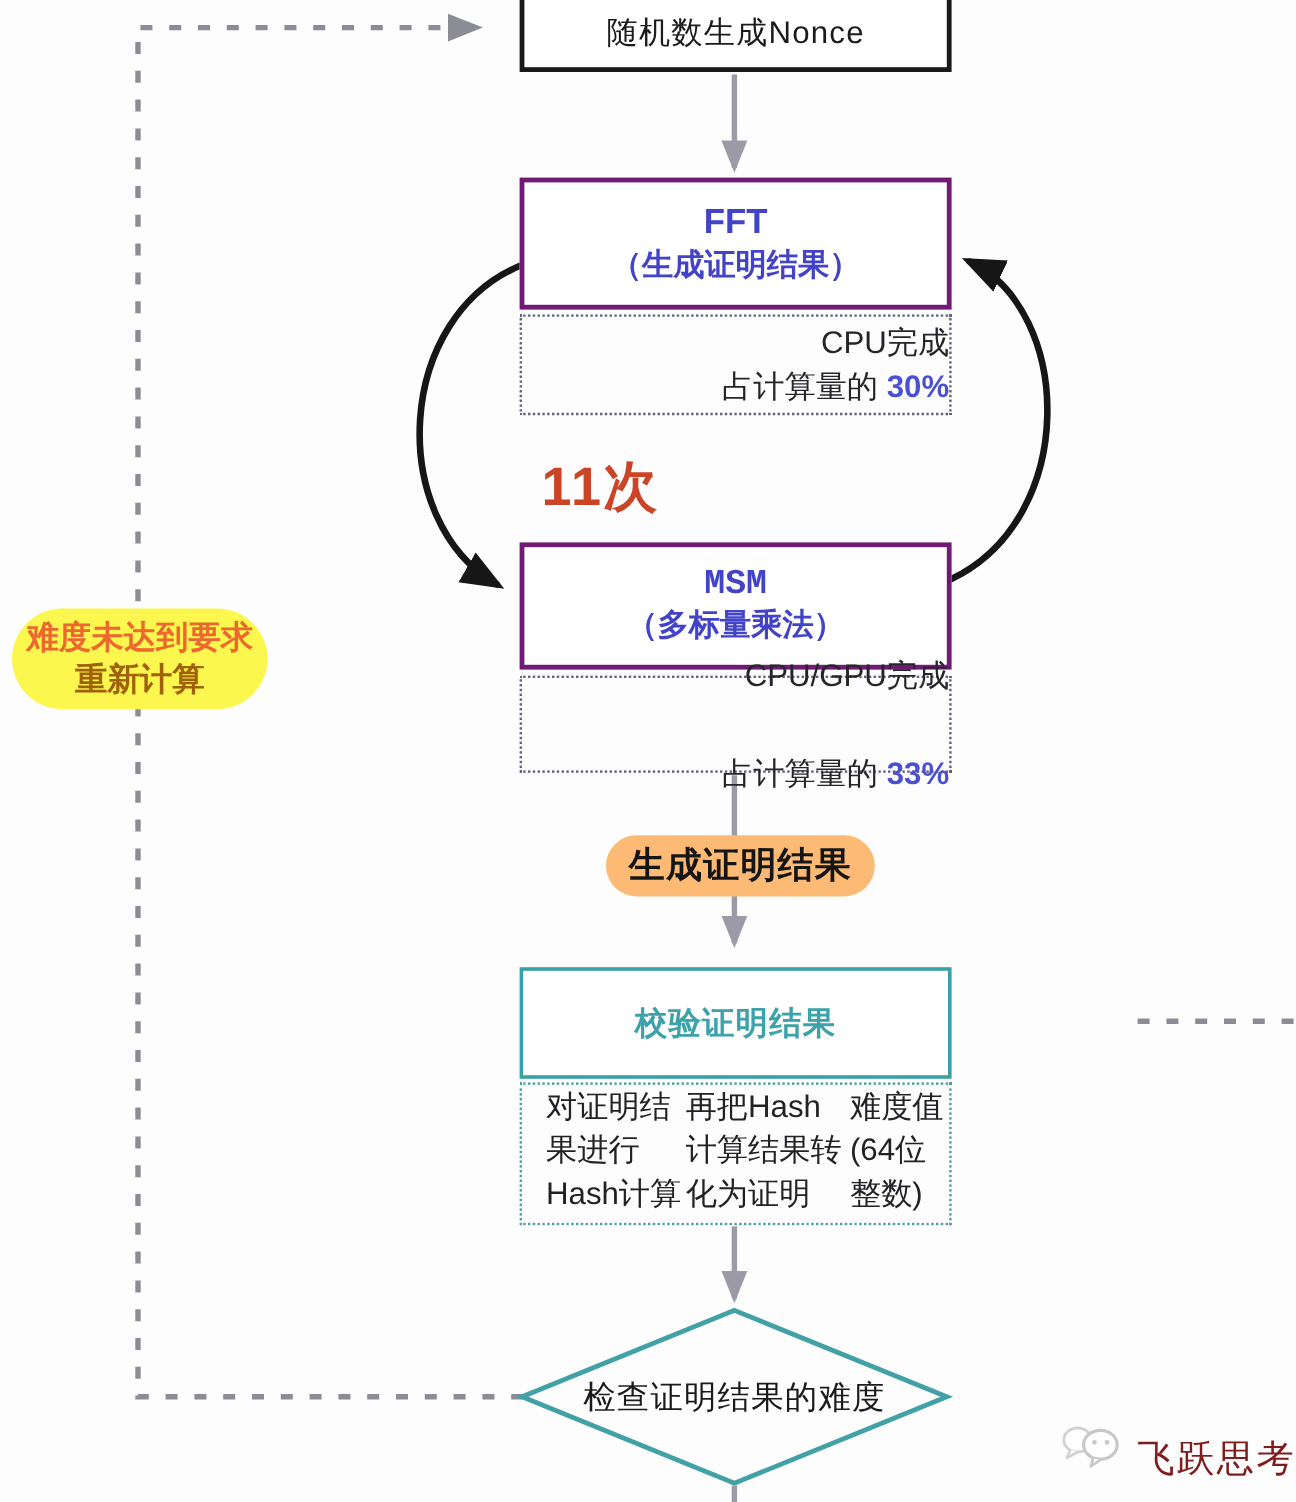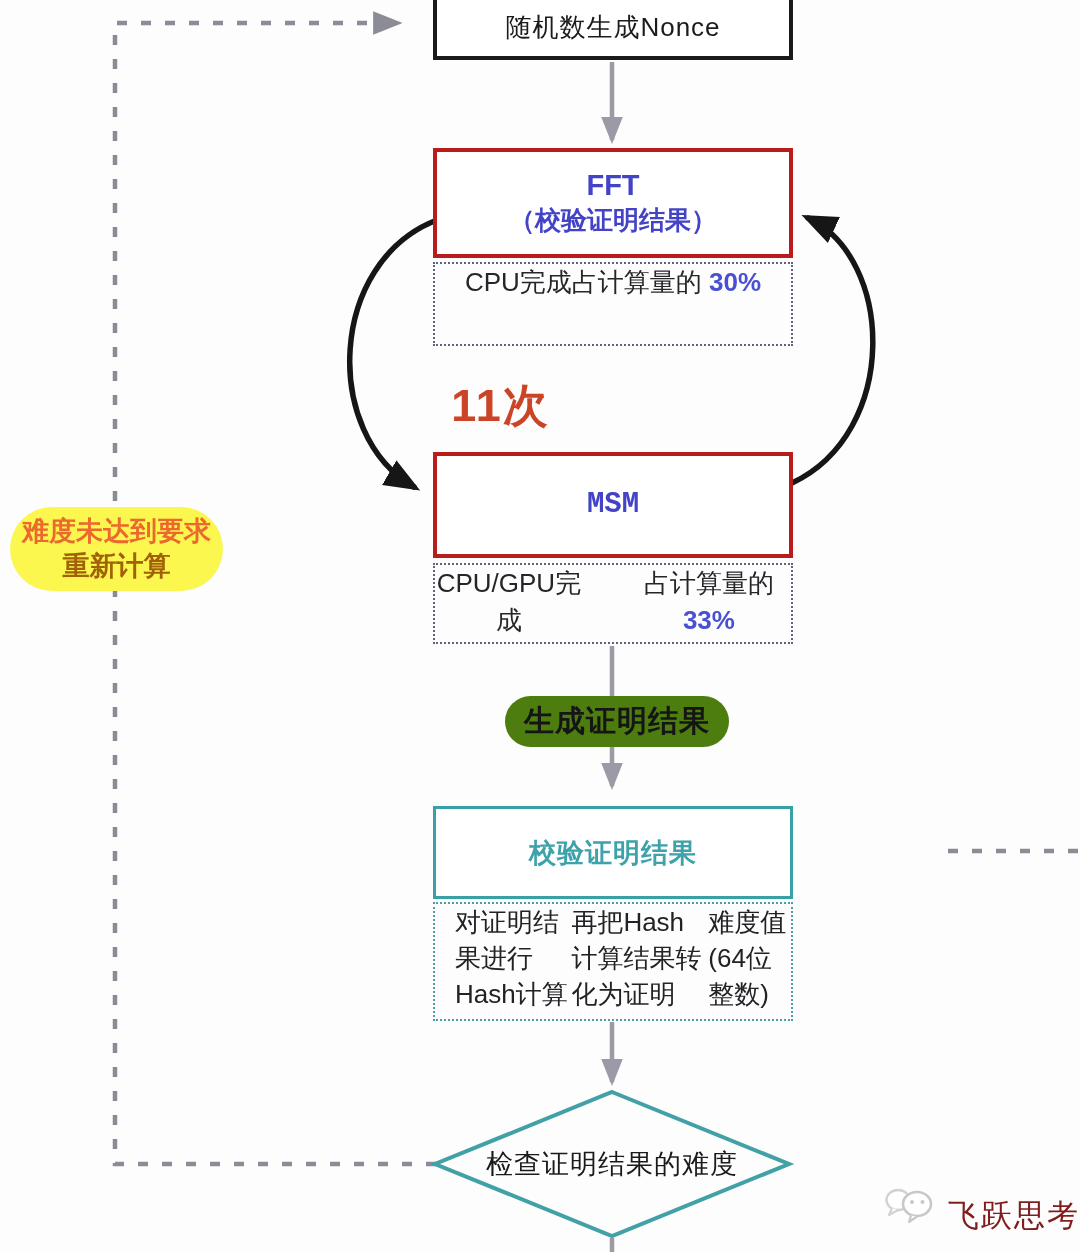--- a/index.html
+++ b/index.html
@@ -16,44 +16,44 @@
     align-items:center;justify-content:center;text-align:center;
   }
   
   .nonce{
     left:433px;top:-22px;width:360px;height:82px;
     border:4px solid #1a1a1a;padding-top:16px;
     font-size:26px;font-weight:500;letter-spacing:1px;
   }
   
   .bluebox{
-    border:4px solid #b91c1c;color:#4343c8;font-weight:700;
+    border:4px solid #701a75;color:#4343c8;font-weight:700;
   }
   .fft{left:433px;top:148px;width:360px;height:110px;}
   .msm{left:433px;top:452px;width:360px;height:106px;font-family:Liberation Mono, monospace;}
   .bluebox .t1{font-size:29px;line-height:34px;}
   .bluebox .t2{font-size:26px;line-height:36px;}
   
   .note{
     border:2.5px dotted #62627c;background:transparent;
-    display:flex;align-items:flex-start;justify-content:center;
+    display:flex;flex-direction:column;align-items:flex-end;justify-content:center;
     text-align:center;font-size:26px;line-height:37px;color:#26262a;
   }
   .fftnote{left:433px;top:262px;width:360px;height:84px;}
   .msmnote{left:433px;top:563px;width:360px;height:81px;gap:44px;}
   .pct{color:#4a50d2;font-weight:700;}
   
   .loopcount{
     left:428px;top:376px;width:145px;text-align:center;
     font-size:45px;font-weight:700;color:#cb4426;letter-spacing:2px;
   }
   
   .pill{
     left:505px;top:696px;width:224px;height:51px;border-radius:26px;
-    background:#4d7c0f;display:flex;align-items:center;justify-content:center;
+    background:#fdba74;display:flex;align-items:center;justify-content:center;
     font-size:30px;font-weight:600;color:#151515;letter-spacing:1px;
   }
   
   .bubble{
     left:10px;top:507px;width:213px;height:84px;border-radius:42px;
     background:#fbf74e;display:flex;flex-direction:column;
     align-items:center;justify-content:center;text-align:center;
     font-weight:700;font-size:27px;line-height:35px;
   }
   .bubble .l1{color:#ec682e;}
@@ -122,34 +122,35 @@
 
     <path d="M 612 1238 V 1252" fill="none" stroke="#9b9aa6" stroke-width="4.5"></path>
   </svg>
 
   <div class="abs node nonce">
     <span>随机数生成Nonce</span>
   </div>
 
   <div class="abs node bluebox fft">
     <span class="t1">FFT</span>
-    <span class="t2">（校验证明结果）</span>
+    <span class="t2">（生成证明结果）</span>
   </div>
 
   <div class="abs note fftnote">
     <span>CPU完成</span>
     <span>
       <span>占计算量的 </span><span class="pct">30%</span>
     </span>
   </div>
 
   <div class="abs loopcount">11次</div>
 
   <div class="abs node bluebox msm">
     <span class="t1">MSM</span>
+    <span class="t2">（多标量乘法）</span>
   </div>
 
   <div class="abs note msmnote">
     <span>CPU/GPU完成</span>
     <span>
       <span>占计算量的 </span><span class="pct">33%</span>
     </span>
   </div>
 
   <div class="abs pill">

